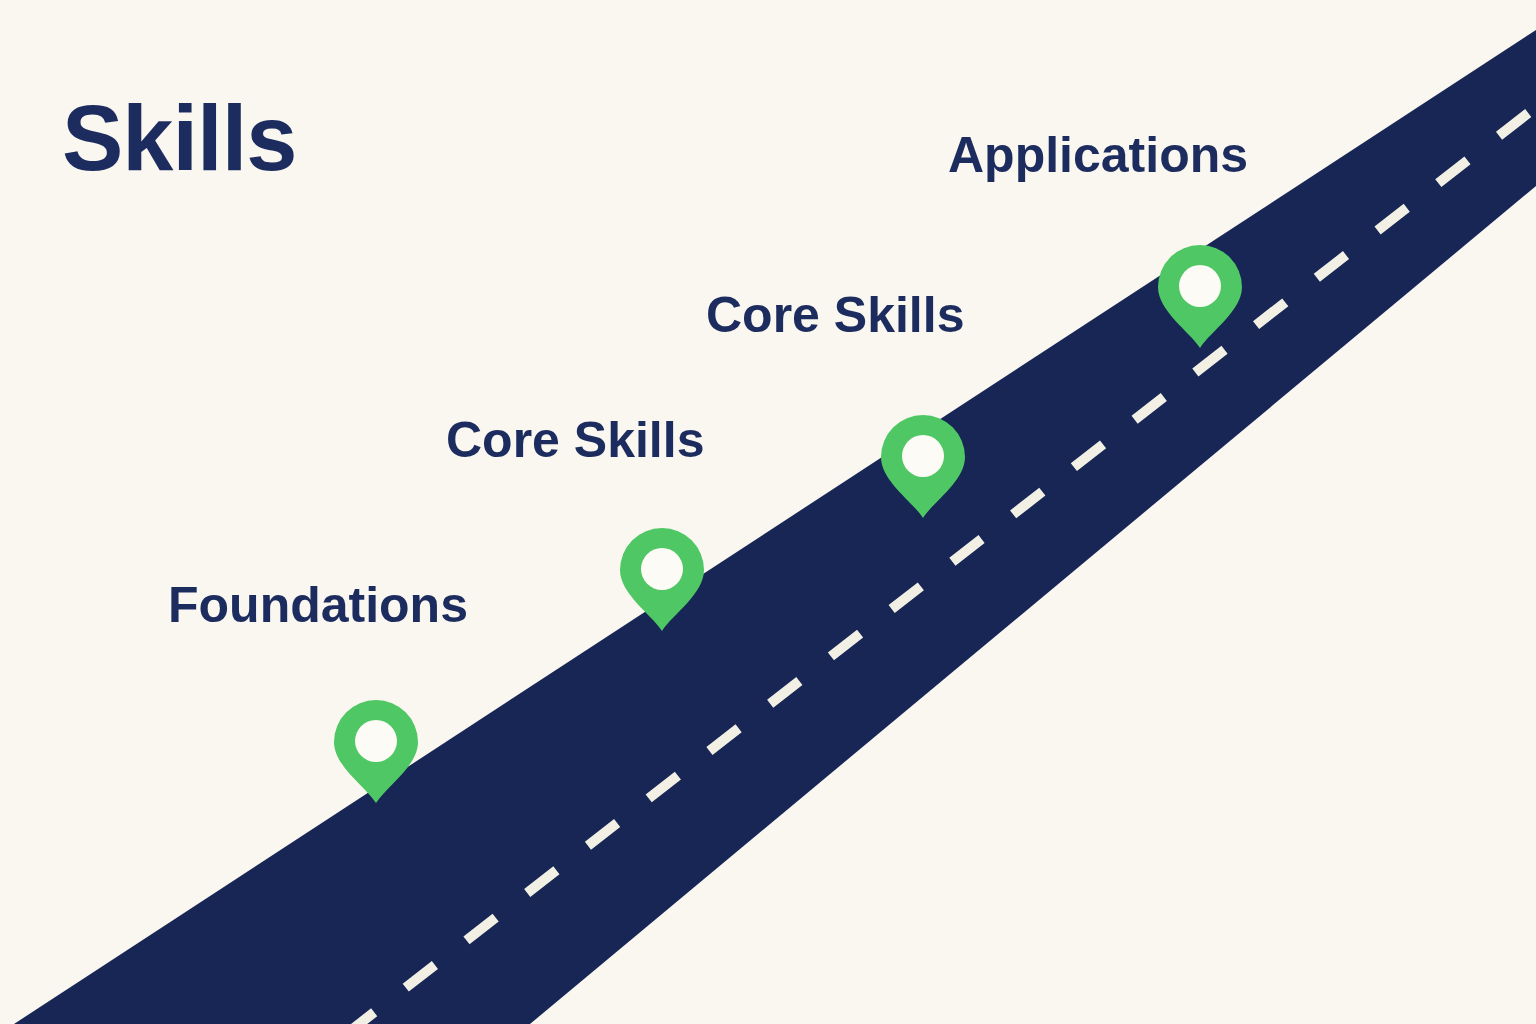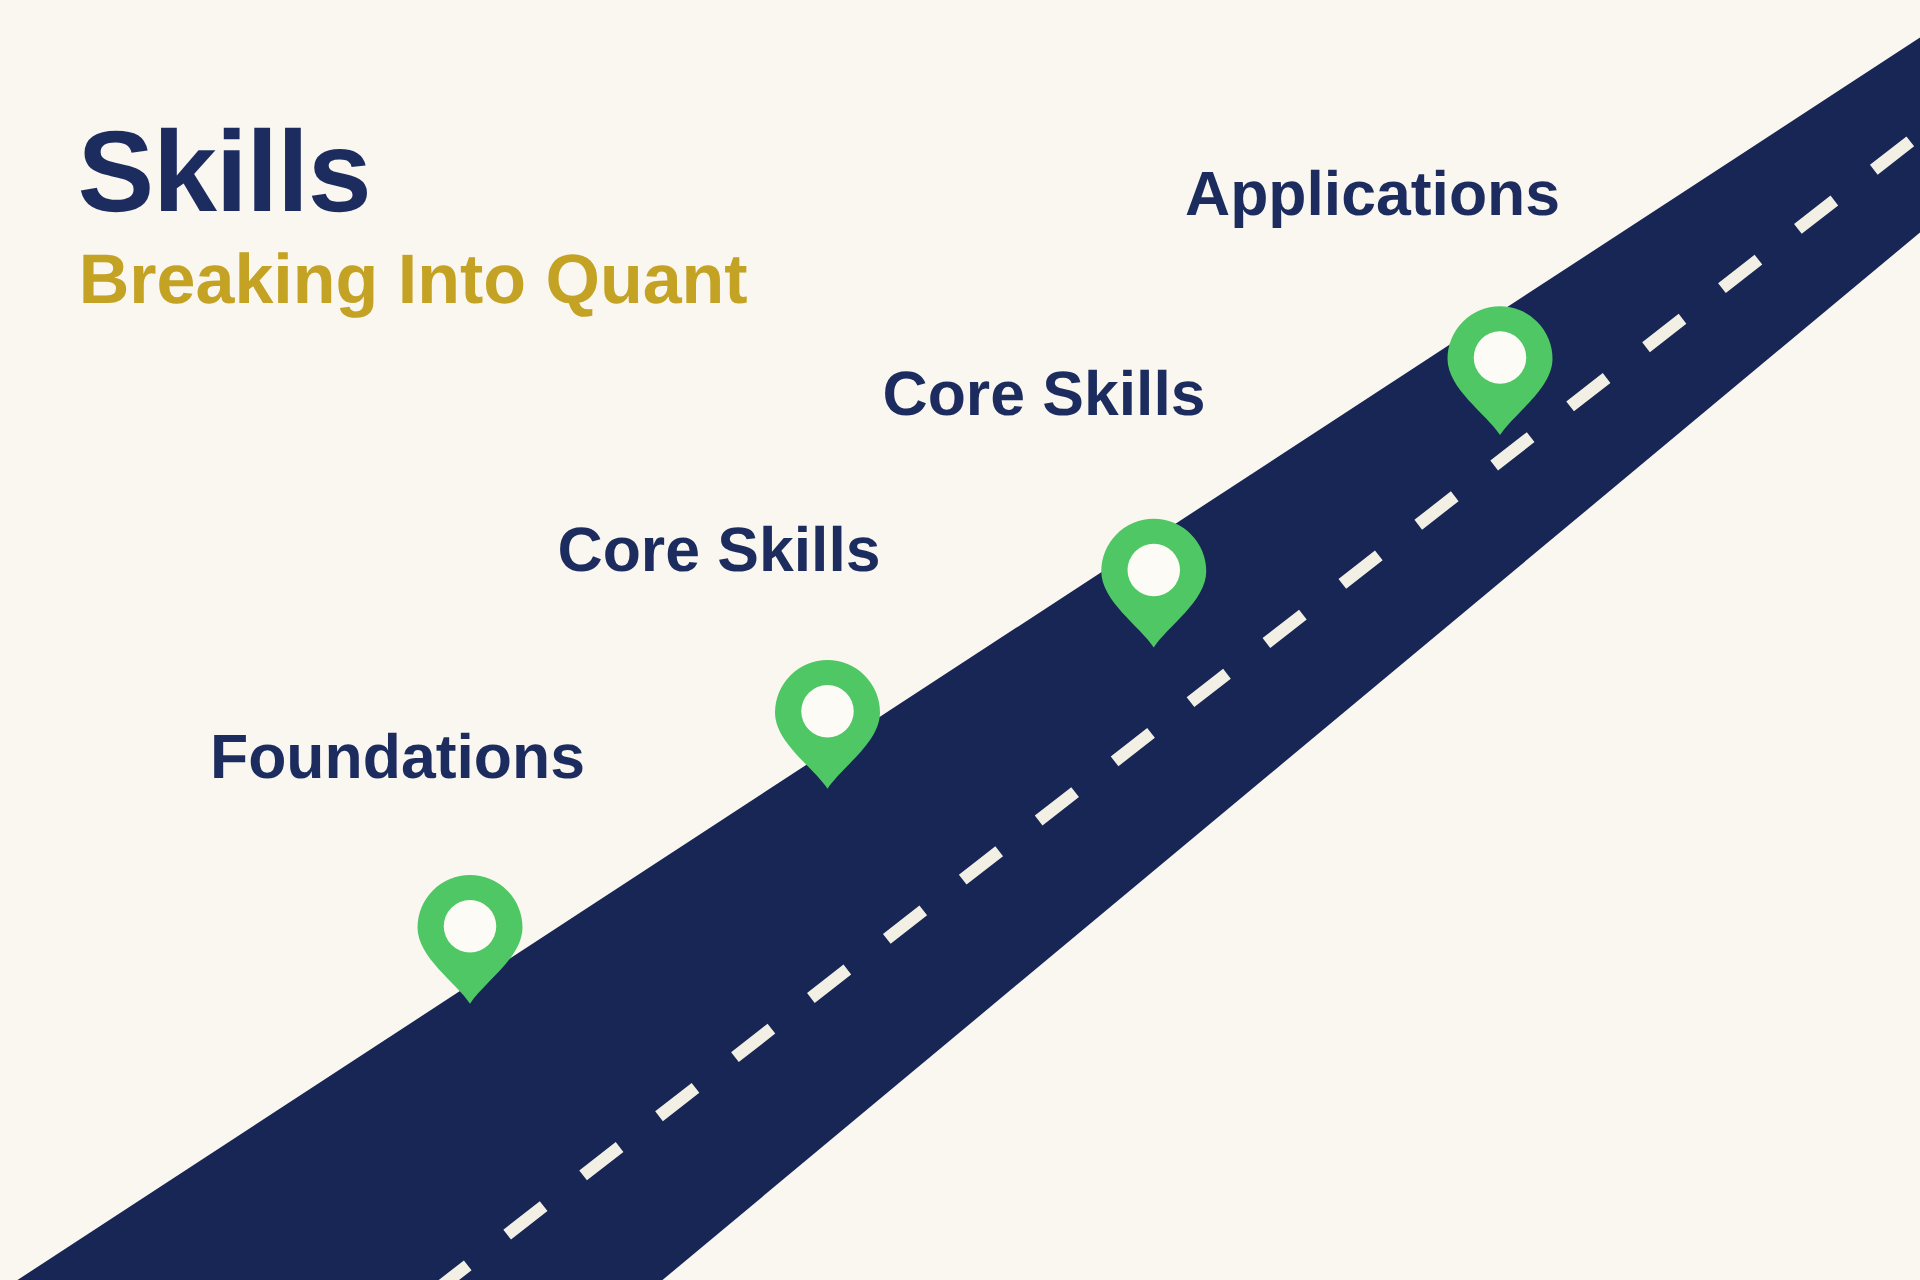--- a/index.html
+++ b/index.html
@@ -71,19 +71,18 @@
     <circle cx="0" cy="-1" r="21" fill="#fdfbf5"></circle>
   </g>
   <g transform="translate(1200,287)">
     <path d="M 0,61 C -11,44 -42,24 -42,0 A 42,42 0 1 1 42,0 C 42,24 11,44 0,61 Z" fill="#4fc764"></path>
     <circle cx="0" cy="-1" r="21" fill="#fdfbf5"></circle>
   </g>
 </svg>
 
 <div class="abs title">Skills</div>
 <div class="abs subtitle">
-  <div>Breaking Into Quant</div>
 </div>
 
 <div id="label-foundations" class="abs milestone-label">Foundations</div>
 <div id="label-core-1" class="abs milestone-label">Core Skills</div>
 <div id="label-core-2" class="abs milestone-label">Core Skills</div>
 <div id="label-applications" class="abs milestone-label">Applications</div>
 
 </body></html>

